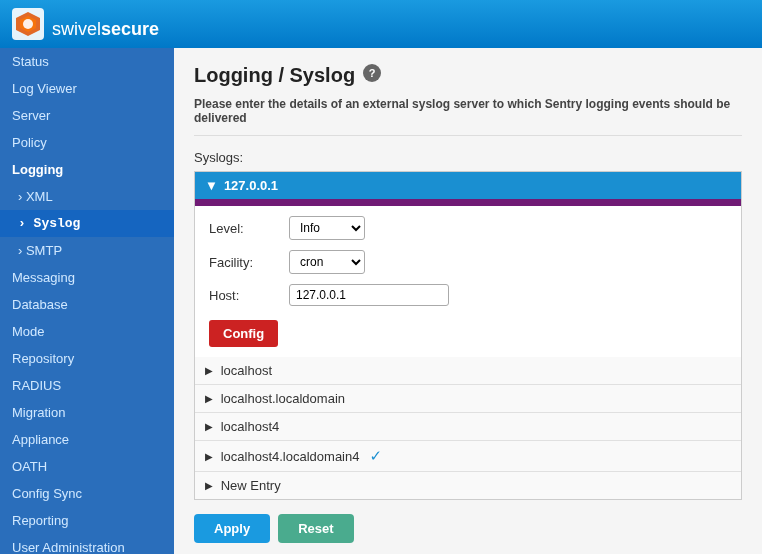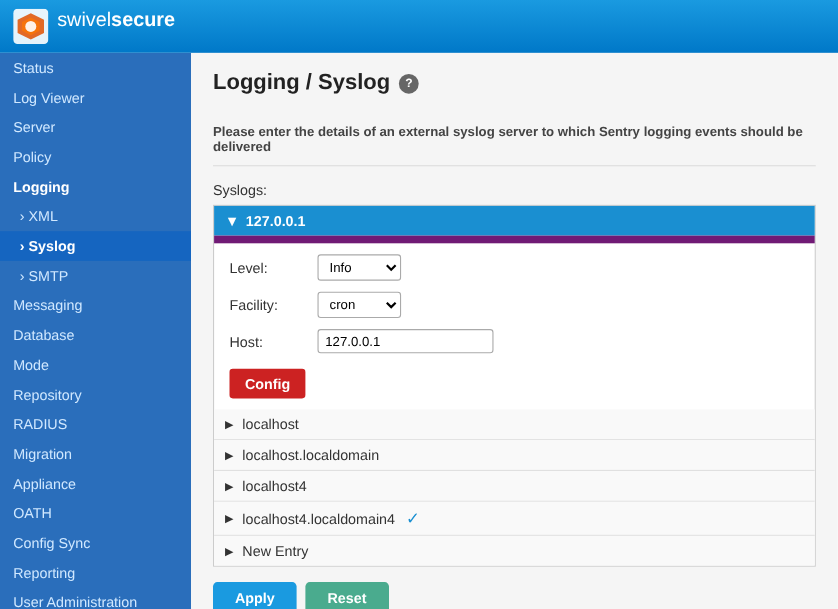--- a/index.html
+++ b/index.html
@@ -9,21 +9,21 @@
     .header {
       background: linear-gradient(to bottom, #1a9ae0, #0078c8);
       height: 48px;
       display: flex;
       align-items: center;
       padding: 0 12px;
       flex-shrink: 0;
     }
     .logo-box {
       display: flex;
-      align-items: flex-start;
+      align-items: flex-end;
       gap: 8px;
     }
     .logo-icon {
       width: 32px;
       height: 32px;
     }
 
     
     .layout {
       display: flex;
@@ -44,35 +44,35 @@
       cursor: pointer;
       font-size: 13px;
       color: #d0e8ff;
     }
     .sidebar-item.sub {
       padding-left: 18px;
     }
     .sidebar-item.sub.selected {
       background: #0d47a1;
       color: white;
+      font-family: Liberation Mono, monospace;
     }
 
     
     .main-content {
       flex: 1;
       background: #f5f5f5;
       overflow-y: auto;
       padding: 16px 20px;
     }
 
     .page-header {
       display: flex;
-      align-items: center;
       gap: 8px;
-      margin-bottom: 25px;
+      margin-bottom: 10px;
     }
     .page-title {
       font-size: 20px;
       font-weight: bold;
       color: #222;
     }
     .help-icon {
       width: 18px;
       height: 18px;
       background: #666;

